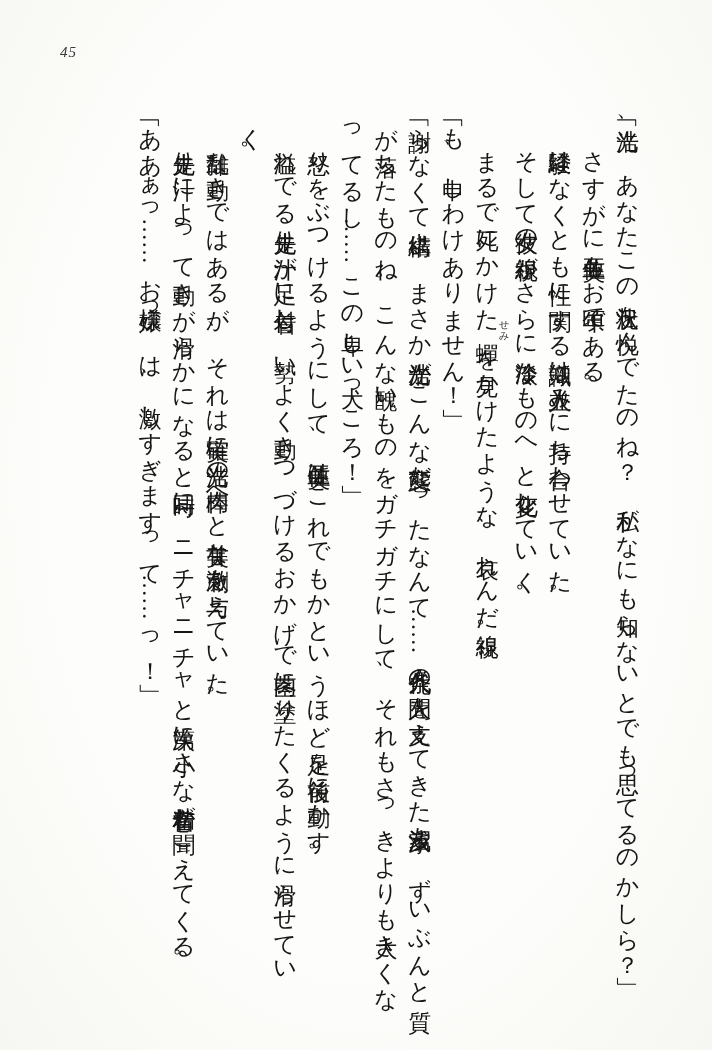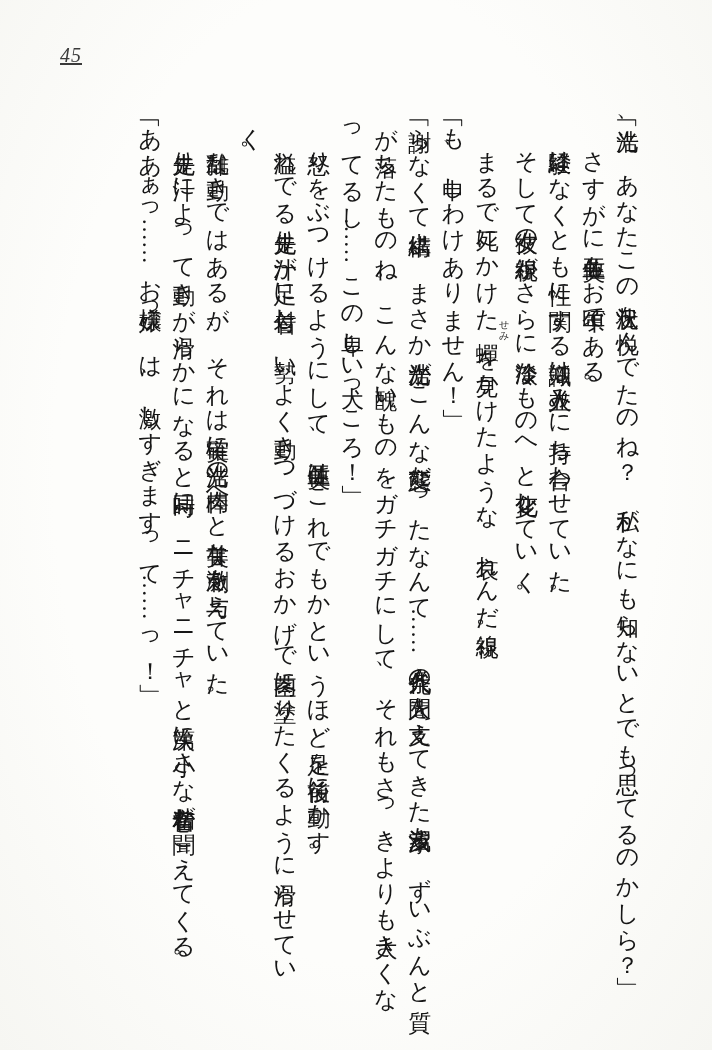--- a/index.html
+++ b/index.html
@@ -12,25 +12,24 @@
     position: relative;
     width: 712px; height: 1050px;
     background: #fbfbf8;
     background-image: radial-gradient(ellipse at 50% 45%, #fdfdfb 60%, #f6f6f2 100%);
     overflow: hidden;
     color: #1c1c1c;
   }
   .page-number {
     position: absolute;
     top: 44px; left: 60px;
-    font-size: 20px;
+    font-size: 15px;
     font-style: italic;
     color: #3a3a3a;
     letter-spacing: 1px;
-    text-decoration: underline;
   }
   .text-block {
     position: absolute;
     top: 112px; right: 68px;
     height: 900px;
     writing-mode: vertical-rl;
     text-orientation: mixed;
     font-size: 23px;
     line-height: 33.7px;
     letter-spacing: 0;

